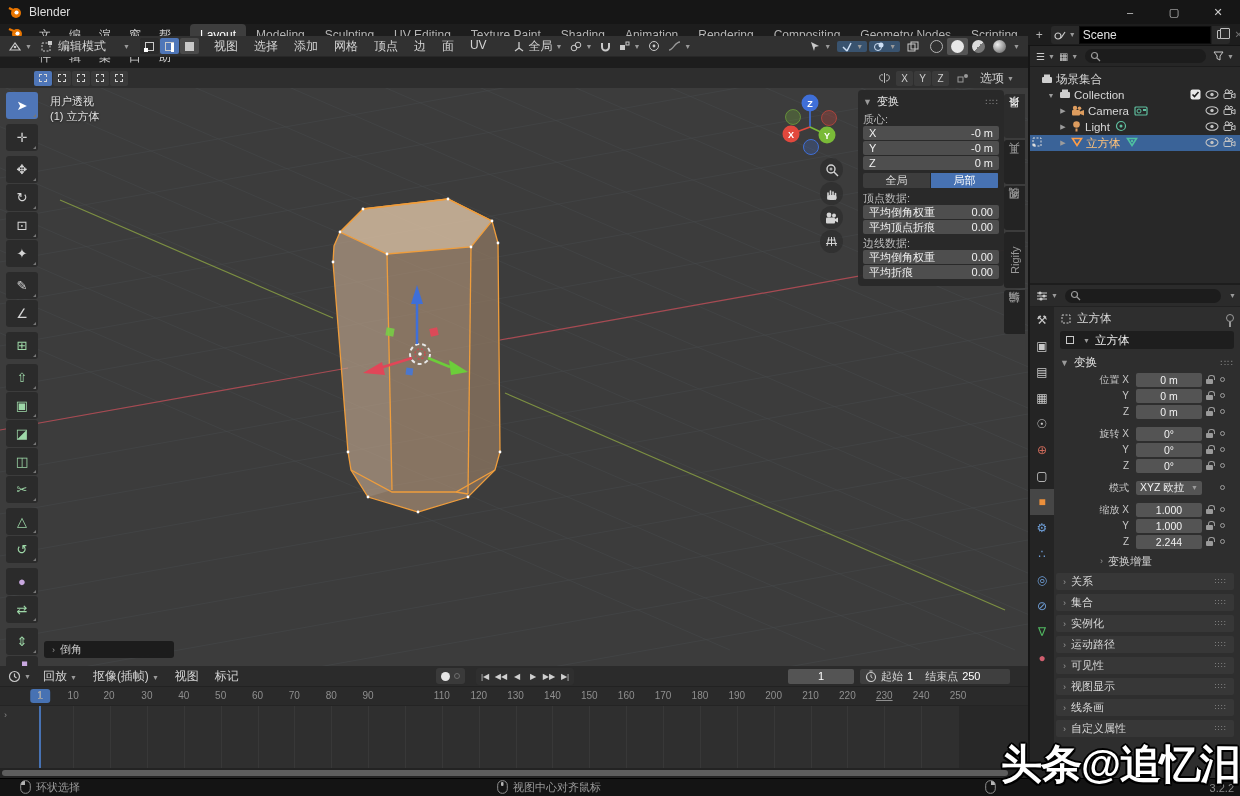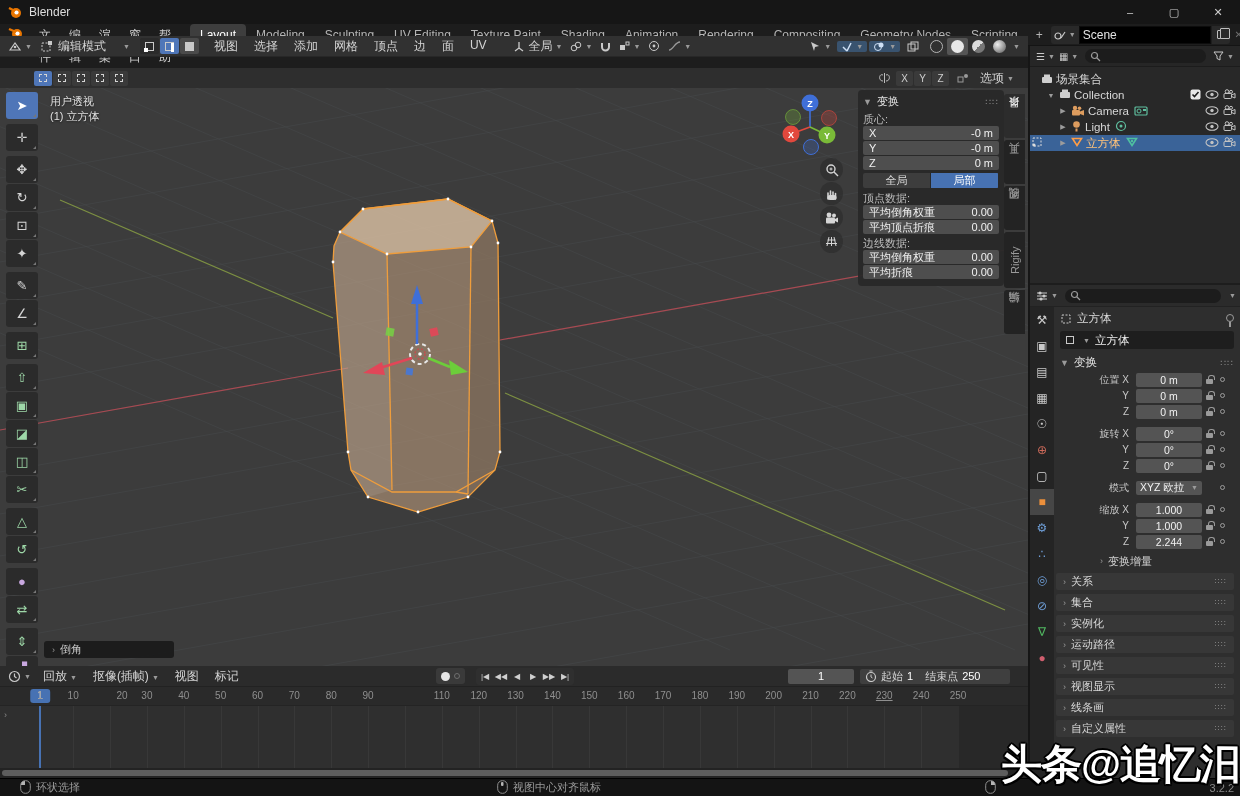--- a/index.html
+++ b/index.html
@@ -987,21 +987,21 @@
         <span>起始</span>
         <span style="color:#fff;margin-right:8px">1</span>
         <span>结束点</span>
         <span style="color:#fff">250</span>
       </div>
     </div>
     <div id="ruler">
       <div id="curframe">1</div>
     <span class="tick" style="left: 40px;">1</span>
         <span class="tick" style="left: 73.1807px;">10</span>
-        <span class="tick" style="left: 122px;">20</span>
+        <span class="tick" style="left: 109px;">20</span>
         <span class="tick" style="left: 146.916px;">30</span>
         <span class="tick" style="left: 183.783px;">40</span>
         <span class="tick" style="left: 220.651px;">50</span>
         <span class="tick" style="left: 257.518px;">60</span>
         <span class="tick" style="left: 294.386px;">70</span>
         <span class="tick" style="left: 331.253px;">80</span>
         <span class="tick" style="left: 368.12px;">90</span>
         <span class="tick" style="left: 382px; margin-top: 16px;">100</span>
         <span class="tick" style="left: 441.855px;">110</span>
         <span class="tick" style="left: 478.723px;">120</span>

